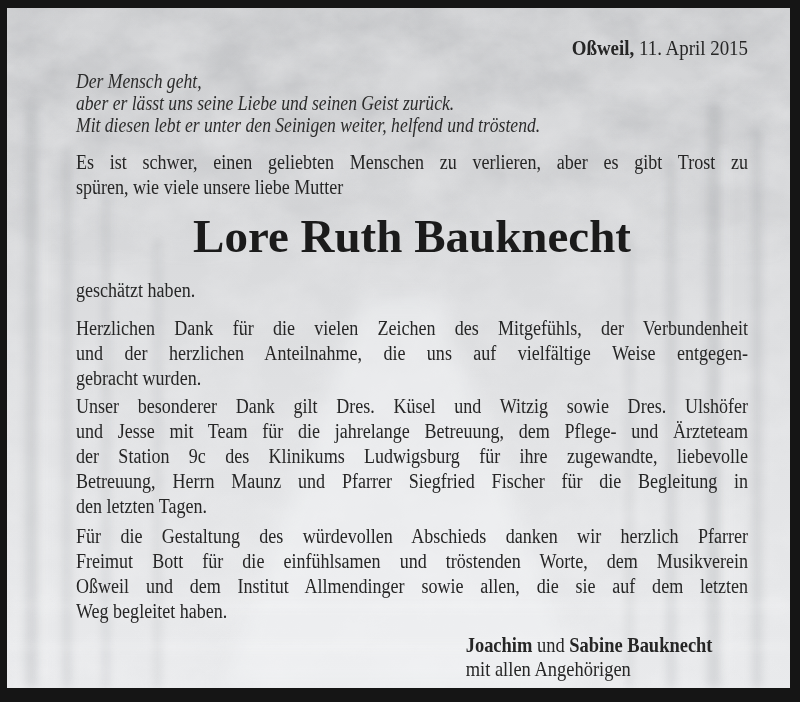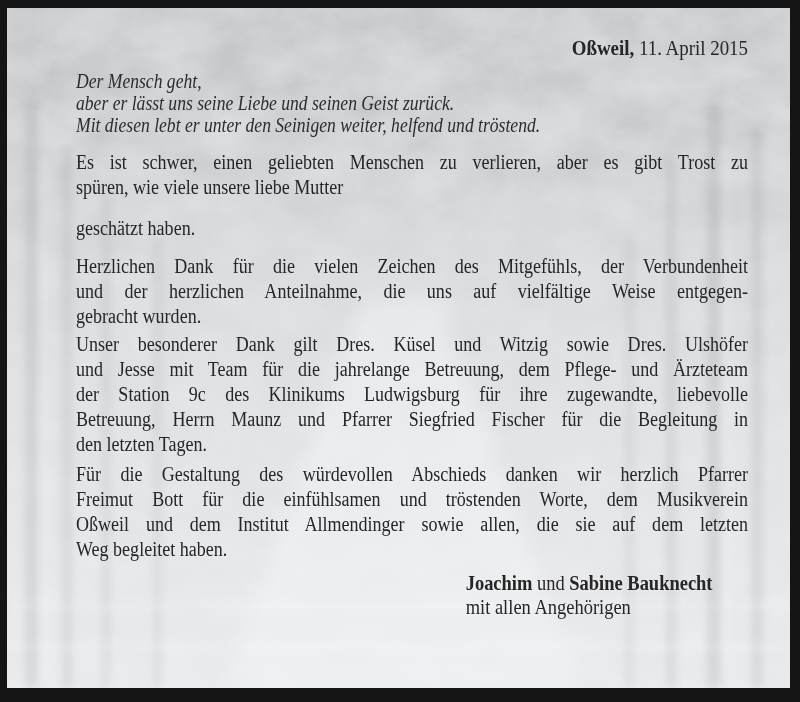--- a/index.html
+++ b/index.html
@@ -117,20 +117,21 @@
         <div class="ll">Der Mensch geht,</div>
         <div class="ll">aber er lässt uns seine Liebe und seinen Geist zurück.</div>
         <div class="ll">Mit diesen lebt er unter den Seinigen weiter, helfend und tröstend.</div>
       </div>
 
       <div class="para intro cond">
         <div class="jl">Es ist schwer, einen geliebten Menschen zu verlieren, aber es gibt Trost zu</div>
         <div class="ll">spüren, wie viele unsere liebe Mutter</div>
       </div>
 
+      <h1 class="name">Lore Ruth Bauknecht</h1>
 
       <div class="para aftername cond">
         <div class="ll">geschätzt haben.</div>
       </div>
 
       <div class="para thanks1 cond">
         <div class="jl">Herzlichen Dank für die vielen Zeichen des Mitgefühls, der Verbundenheit</div>
         <div class="jl">und der herzlichen Anteilnahme, die uns auf vielfältige Weise entgegen-</div>
         <div class="ll">gebracht wurden.</div>
       </div>

